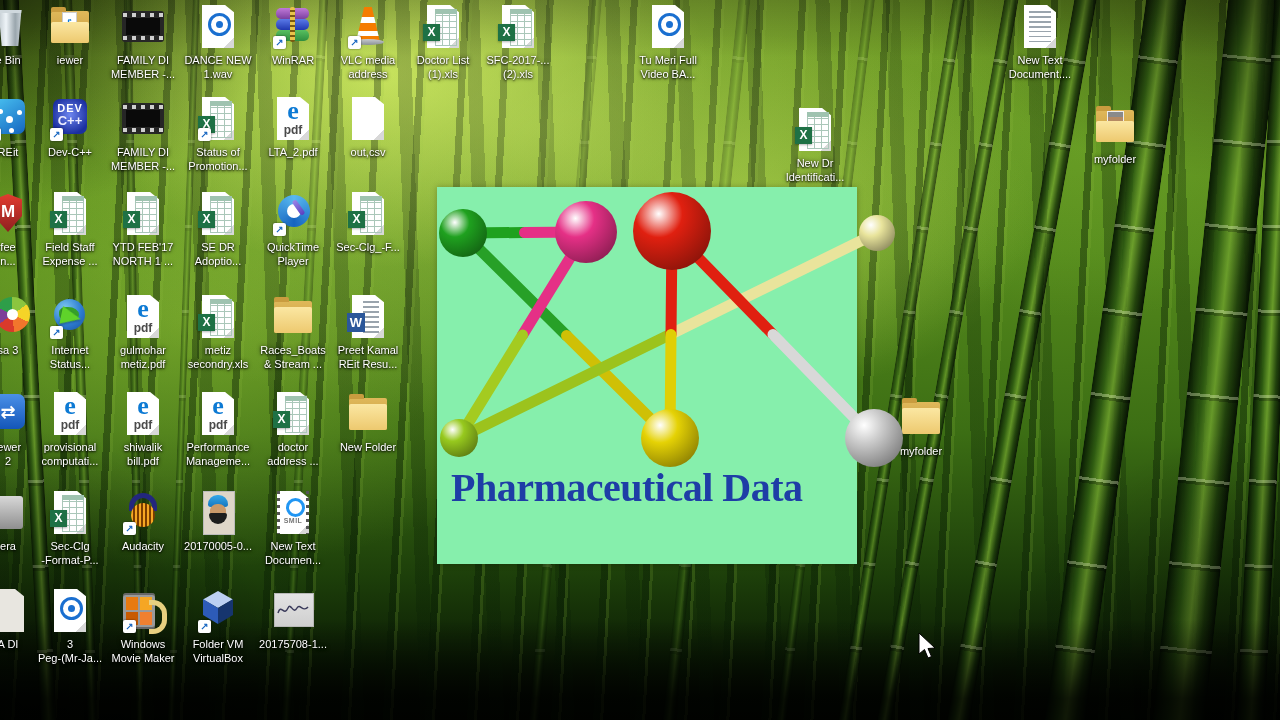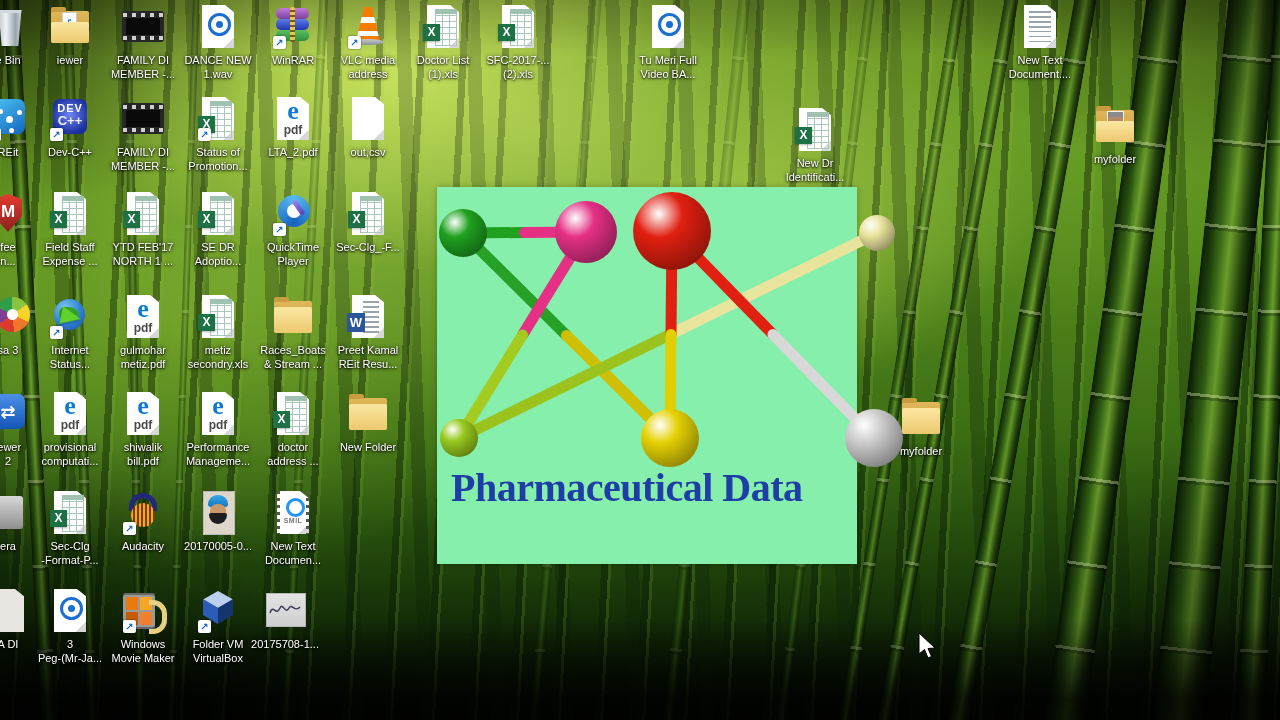--- a/index.html
+++ b/index.html
@@ -545,21 +545,21 @@
     <div class="cell" style="left: 173px; top: 588px;">
       <div class="ic">
         <div class="ctop"></div>
         <div class="cleft"></div>
         <div class="cright"></div>
         <div class="sc">↗</div>
       </div>
       <div class="lbl">Folder VM
 VirtualBox</div>
     </div>
-    <div class="cell" style="left: 240px; top: 588px;">
+    <div class="cell" style="left: 248px; top: 588px;">
       <div class="ic">
         <div class="sigbg"></div>
         <svg class="sgl" viewBox="0 0 36 20">
           <path d="M3 14 C6 4,9 18,13 9 C16 3,18 16,22 9 C25 4,28 14,33 8" stroke="#3a3a5a" stroke-width="1.5" fill="none"></path>
         </svg>
       </div>
       <div class="lbl">20175708-1...</div>
     </div>
   </div>
 

